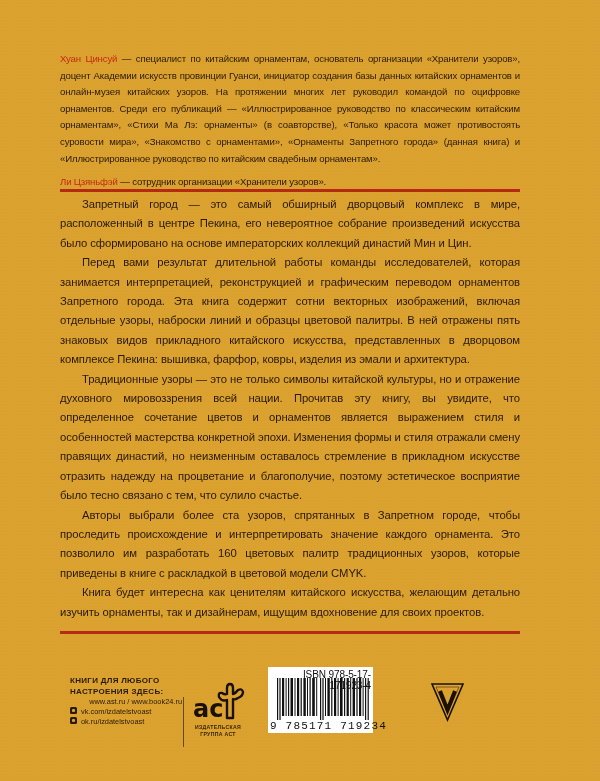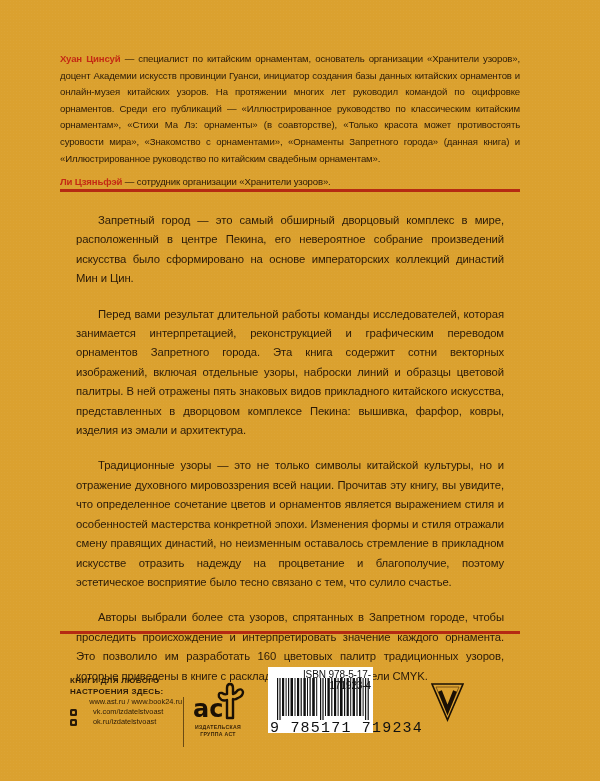--- a/index.html
+++ b/index.html
@@ -13,45 +13,45 @@
       color: #2a1a08;
     }
     .authors {
       position: absolute; left: 60px; top: 51px; width: 460px;
       font-size: 9.6px; line-height: 16.6px;
       text-align: justify;
       letter-spacing: -0.15px;
     }
     .authors p { margin: 0; }
     .authors p + p { margin-top: 7px; }
-    .author-name { color: #C42A14; font-weight: bold; }
+    .author-name { color: #C42A14; font-weight: normal; }
     .rule {
       position: absolute; left: 60px; width: 460px; height: 2.5px;
       background: #B52A13;
     }
     .rule.top { top: 189px; }
     .rule.bottom { top: 631px; }
     .main-text {
       position: absolute; left: 60px; top: 195px; width: 460px;
       font-size: 11.3px; line-height: 19.4px;
       text-align: justify;
       letter-spacing: -0.1px;
     }
-    .main-text p { margin: 16px; text-indent: 22px; }
+    .main-text p { margin: 0; text-indent: 22px; }
     .footer { position: absolute; left: 0; top: 640px; width: 600px; height: 141px; }
     .pub-info {
       position: absolute; left: 70px; top: 36px; width: 112px;
       font-size: 7.4px; line-height: 10.2px;
     }
     .pub-heading {
       font-weight: bold; font-size: 8px; line-height: 10.5px;
       letter-spacing: 0.3px; text-transform: uppercase;
     }
     .pub-line { white-space: nowrap; text-align: right; }
-    .soc-row { display: flex; align-items: center; gap: 16px; white-space: nowrap; }
+    .soc-row { display: flex; gap: 4px; white-space: nowrap; }
     .soc-icon {
       display: inline-block; width: 7px; height: 7px; background: #2a1a08;
       border-radius: 1.5px; position: relative;
     }
     .soc-icon::after {
       content: ""; position: absolute; left: 2px; top: 2px; width: 3px; height: 3px;
       background: #DBA12F; border-radius: 1px;
     }
     .vdivider {
       position: absolute; left: 183px; top: 57px; width: 1px; height: 50px;
@@ -68,21 +68,21 @@
       background: #fff;
     }
     .isbn-text {
       position: absolute; left: 10px; top: 2px; width: 93px; text-align: right;
       font-size: 10px; color: #111; letter-spacing: -0.1px;
     }
     .bars { position: absolute; left: 9px; top: 11px; width: 93px; height: 42px; }
     .barcode-digits {
       position: absolute; left: 2px; top: 53px; width: 101px;
       font-family: "Liberation Mono", monospace;
-      font-size: 15px; color: #111; letter-spacing: 1.2px; white-space: nowrap;
+      font-size: 11px; color: #111; letter-spacing: 1.2px; white-space: nowrap;
     }
     .v-logo { position: absolute; left: 431px; top: 42px; width: 33px; height: 40px; }
   </style>
 </head>
 <body>
 
 <div class="authors">
   <p>
     <span class="author-name">Хуан Цинсуй</span><span> — специалист по китайским орнаментам, основатель организации «Хранители узоров», доцент Академии искусств провинции Гуанси, инициатор создания базы данных китайских орнаментов и онлайн-музея китайских узоров. На протяжении многих лет руководил командой по оцифровке орнаментов. Среди его публикаций — «Иллюстрированное руководство по классическим китайским орнаментам», «Стихи Ма Лэ: орнаменты» (в соавторстве), «Только красота может противостоять суровости мира», «Знакомство с орнаментами», «Орнаменты Запретного города» (данная книга) и «Иллюстрированное руководство по китайским свадебным орнаментам».</span>
   </p>
@@ -91,20 +91,21 @@
   </p>
 </div>
 
 <div class="rule top"></div>
 
 <div class="main-text">
   <p>Запретный город — это самый обширный дворцовый комплекс в мире, расположенный в центре Пекина, его невероятное собрание произведений искусства было сформировано на основе императорских коллекций династий Мин и Цин.</p>
   <p>Перед вами результат длительной работы команды исследователей, которая занимается интерпретацией, реконструкцией и графическим переводом орнаментов Запретного города. Эта книга содержит сотни векторных изображений, включая отдельные узоры, наброски линий и образцы цветовой палитры. В ней отражены пять знаковых видов прикладного китайского искусства, представленных в дворцовом комплексе Пекина: вышивка, фарфор, ковры, изделия из эмали и архитектура.</p>
   <p>Традиционные узоры — это не только символы китайской культуры, но и отражение духовного мировоззрения всей нации. Прочитав эту книгу, вы увидите, что определенное сочетание цветов и орнаментов является выражением стиля и особенностей мастерства конкретной эпохи. Изменения формы и стиля отражали смену правящих династий, но неизменным оставалось стремление в прикладном искусстве отразить надежду на процветание и благополучие, поэтому эстетическое восприятие было тесно связано с тем, что сулило счастье.</p>
   <p>Авторы выбрали более ста узоров, спрятанных в Запретном городе, чтобы проследить происхождение и интерпретировать значение каждого орнамента. Это позволило им разработать 160 цветовых палитр традиционных узоров, которые приведены в книге с раскладкой в цветовой модели CMYK.</p>
+  <p>Книга будет интересна как ценителям китайского искусства, желающим детально изучить орнаменты, так и дизайнерам, ищущим вдохновение для своих проектов.</p>
 </div>
 
 <div class="rule bottom"></div>
 
 <div class="footer">
   <div class="pub-info">
     <div class="pub-heading">Книги для любого</div>
     <div class="pub-heading">настроения здесь:</div>
     <div class="pub-line">www.ast.ru / www.book24.ru</div>
     <div class="soc-row">

